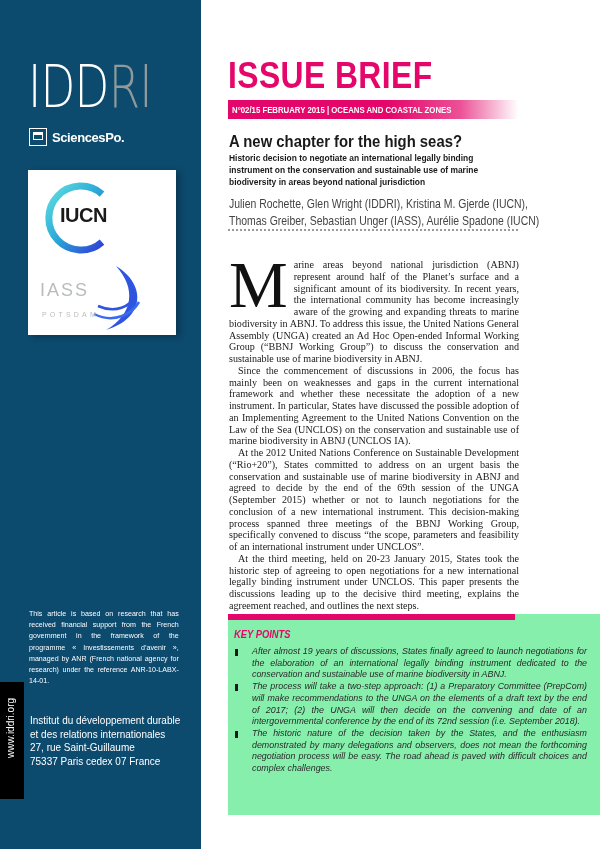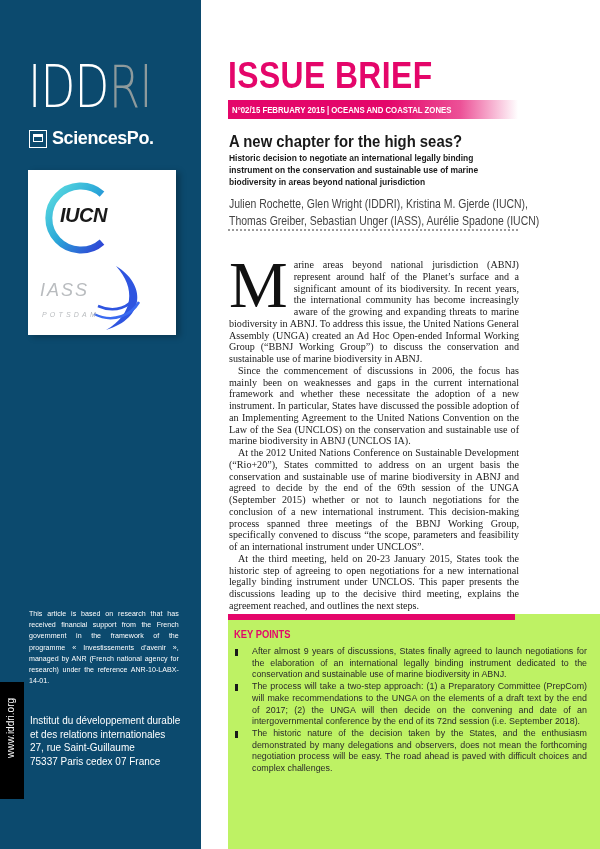--- a/index.html
+++ b/index.html
@@ -24,28 +24,27 @@
       display: flex; align-items: center; gap: 5px;
     }
     .sciencespo-emblem {
       width: 18px; height: 18px; border: 1.5px solid #fff; position: relative;
     }
     .sciencespo-emblem::before {
       content: ""; position: absolute; left: 3px; top: 3px; right: 3px; bottom: 5px;
       border: 1px solid #fff; border-top-width: 3px;
     }
     .sciencespo-text {
-      color: #fff; font-weight: 700; font-size: 18px; letter-spacing: -0.4px;
+      color: #fff; font-weight: 700; font-size: 13px; letter-spacing: -0.4px;
     }
 
     .partner-box {
       position: absolute; left: 28px; top: 170px; width: 148px; height: 165px;
       background: #ffffff;
       box-shadow: 4px 2px 6px rgba(0,0,0,0.25);
-      font-style: italic;
     }
     .iucn-logo { position: absolute; left: 12px; top: 10px; width: 80px; height: 75px; }
     .iucn-text {
       position: absolute; left: 32px; top: 34px;
       font-weight: 700; font-size: 20px; color: #1a1a1a; letter-spacing: -0.5px;
     }
     .iass-logo { position: absolute; left: 10px; top: 96px; width: 125px; height: 66px; }
     .iass-text {
       position: absolute; left: 12px; top: 110px;
       font-size: 18px; color: #b9bcbf; letter-spacing: 2px; font-weight: 400;
@@ -122,22 +121,23 @@
     }
     .body-text p { text-indent: 9px; }
     .body-text p.first { text-indent: 0; }
     .dropcap {
       float: left; font-family: "Liberation Serif", serif;
       font-size: 66px; line-height: 50px; height: 52px;
       margin: 1px 6px 0 0; color: #111;
     }
 
     .keypoints {
-      position: absolute; left: 228px; top: 614px; width: 372px; height: 235px;
-      background: #bef264;
+      position: absolute; left: 228px; top: 614px; width: 372px; height: 201px;
+      background: #86efac;
+      font-style: italic;
     }
     .keypoints-bar {
       position: absolute; left: 0; top: 0; width: 287px; height: 6px; background: #e4066a;
     }
     .keypoints-title {
       position: absolute; left: 6px; top: 14px;
       color: #e4066a; font-weight: 700; font-size: 11px;
       transform: scaleX(0.85); transform-origin: left top; white-space: nowrap;
     }
     .kp-list {
@@ -221,21 +221,21 @@
   <p>At the 2012 United Nations Conference on Sustainable Development (“Rio+20”), States committed to address on an urgent basis the conservation and sustainable use of marine biodiversity in ABNJ and agreed to decide by the end of the 69th session of the UNGA (September 2015) whether or not to launch negotiations for the conclusion of a new international instrument. This decision-making process spanned three meetings of the BBNJ Working Group, specifically convened to discuss “the scope, parameters and feasibility of an international instrument under UNCLOS”.</p>
   <p>At the third meeting, held on 20-23 January 2015, States took the historic step of agreeing to open negotiations for a new international legally binding instrument under UNCLOS. This paper presents the discussions leading up to the decisive third meeting, explains the agreement reached, and outlines the next steps.</p>
 </div>
 
 <div class="keypoints">
   <div class="keypoints-bar"></div>
   <div class="keypoints-title">KEY POINTS</div>
   <ul class="kp-list">
     <li class="kp-item">
       <span class="kp-bullet"></span>
-      <span class="kp-text">After almost 9 years of discussions, States finally agreed to launch negotiations for the elaboration of an international legally binding instrument dedicated to the conservation and sustainable use of marine biodiversity in ABNJ.</span>
+      <span class="kp-text">After almost 19 years of discussions, States finally agreed to launch negotiations for the elaboration of an international legally binding instrument dedicated to the conservation and sustainable use of marine biodiversity in ABNJ.</span>
     </li>
     <li class="kp-item">
       <span class="kp-bullet"></span>
       <span class="kp-text">The process will take a two-step approach: (1) a Preparatory Committee (PrepCom) will make recommendations to the UNGA on the elements of a draft text by the end of 2017; (2) the UNGA will then decide on the convening and date of an intergovernmental conference by the end of its 72nd session (i.e. September 2018).</span>
     </li>
     <li class="kp-item">
       <span class="kp-bullet"></span>
       <span class="kp-text">The historic nature of the decision taken by the States, and the enthusiasm demonstrated by many delegations and observers, does not mean the forthcoming negotiation process will be easy. The road ahead is paved with difficult choices and complex challenges.</span>
     </li>
   </ul>

